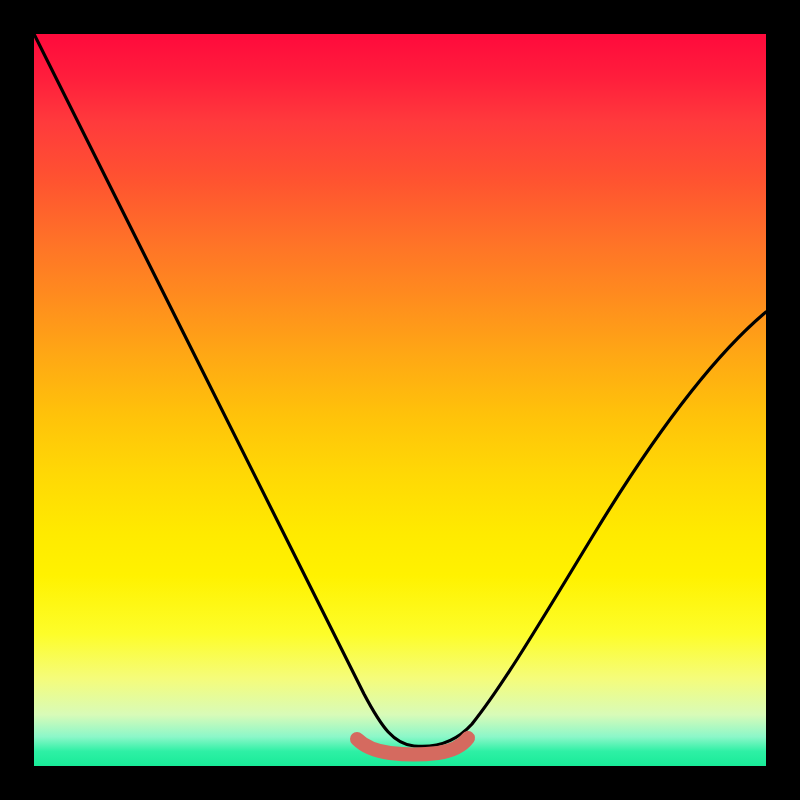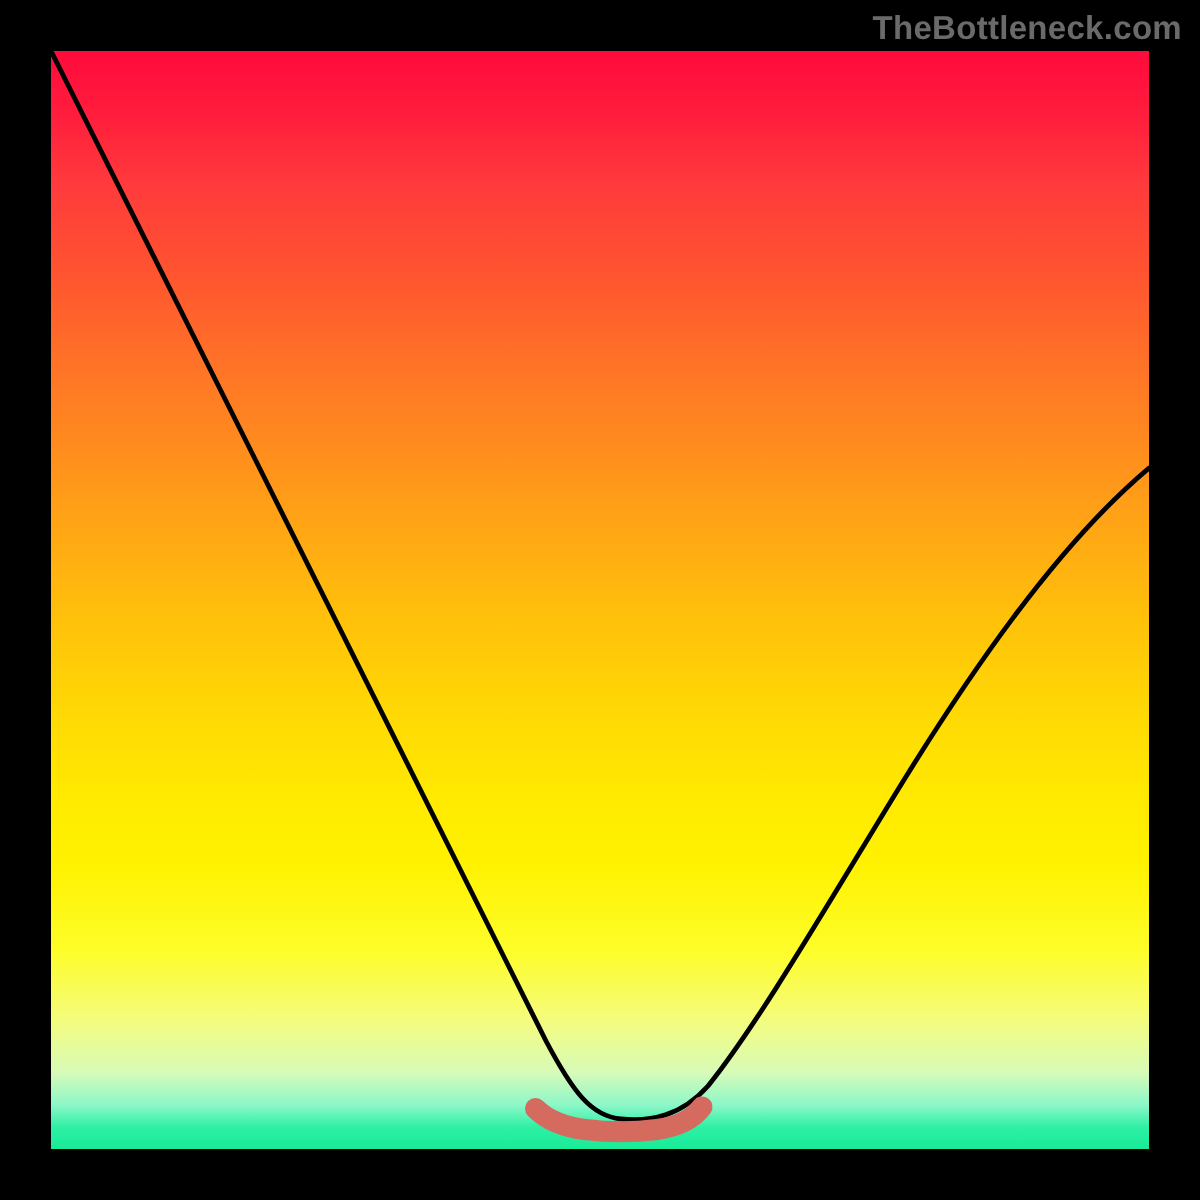--- a/index.html
+++ b/index.html
@@ -72,14 +72,13 @@
            C 348 694, 360 710, 380 712
            C 400 714, 420 710, 438 690
            C 470 650, 510 582, 560 500
            C 610 418, 670 330, 732 278" fill="none" stroke="#000" stroke-width="3.2" stroke-linecap="round"></path>
       <path d="M 323 705
            C 330 712, 340 717, 356 719
            C 372 721, 388 721, 404 719
            C 418 717, 428 712, 434 704" fill="none" stroke="#d56a5f" stroke-width="14" stroke-linecap="round"></path>
     </svg>
   </div>
-  <div class="attribution">TheBottleneck.com</div>
 </div>
 
 </body></html>

